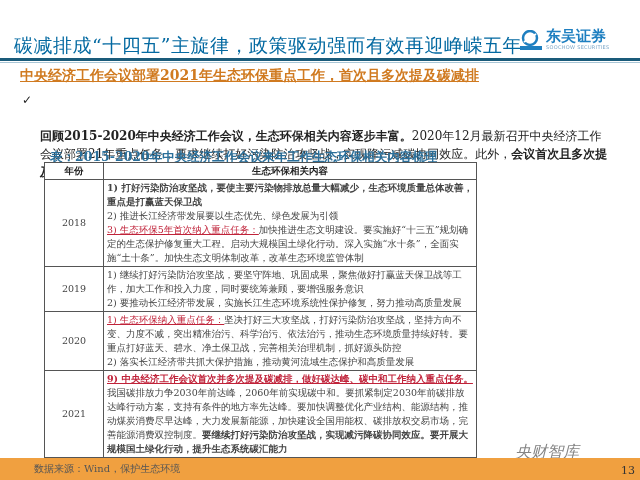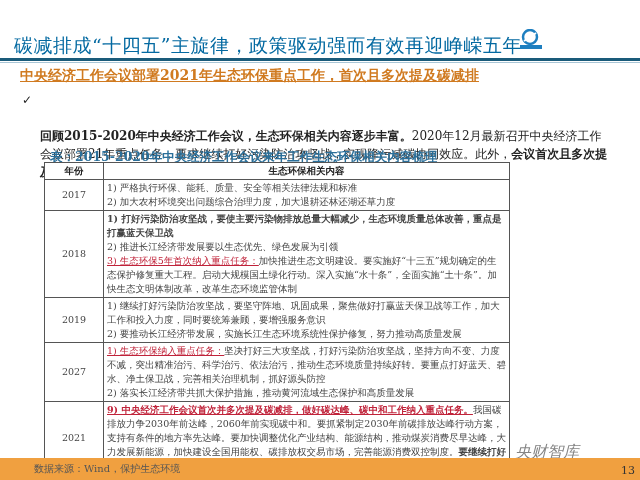--- a/index.html
+++ b/index.html
@@ -14,21 +14,21 @@
   .logo-en { font-family:"DejaVu Sans",sans-serif; color:#7aa6c8; font-size:5px; line-height:6px; letter-spacing:0.3px; }
   .rule { position:absolute; left:0; top:58px; width:640px; height:3px; background:#1a5b7a; }
   .rule2 { position:absolute; left:0; top:62px; width:640px; height:1px; background:#a9c6d6; }
   .subheading { position:absolute; left:20px; top:67px; font-size:14px; color:#d07a20; font-weight:bold;
                 text-decoration:underline; text-decoration-color:#d07a20; }
   .bullet { position:absolute; left:22px; top:91px; width:590px; font-size:12px; line-height:18px; }
   .check { position:absolute; left:0; top:0; font-family:"DejaVu Sans",sans-serif; font-size:12px; }
   .bullet-text { margin-left:18px;margin-top:36px; }
   .b { font-weight:bold; }
   .table-caption { position:absolute; left:50px; top:149px; font-size:12.5px; color:#2a6f9a; font-weight:bold; }
-  table { position:absolute; left:44px; top:162px; width:466px; border-collapse:collapse; font-size:9.5px; }
+  table { position:absolute; left:44px; top:162px; width:433px; border-collapse:collapse; font-size:9.5px; }
   th, td { border:1px solid #555; padding:1px 3px; line-height:14px; vertical-align:middle; }
   th { font-weight:bold; text-align:center; background:#fff; }
   td.year { width:52px; text-align:center; color:#444; }
   td.content { color:#444; }
   .line { display:block; }
   .red { color:#c0233a; text-decoration:underline; }
   .footer { position:absolute; left:0; top:458px; width:640px; height:22px; background:#f0a040; }
   .footer-src { position:absolute; left:34px; top:462px; font-size:10px; color:#555; }
   .page-no { position:absolute; left:621px; top:464px; font-size:11px; color:#333; }
   .watermark { position:absolute; left:515px; top:442px; font-family:"DejaVu Sans",sans-serif; font-size:16px; color:#666; opacity:0.8;font-style:italic; }
@@ -38,20 +38,24 @@
 
 <div class="title">碳减排成“十四五”主旋律，政策驱动强而有效再迎峥嵘五年</div>
 
 <div class="logo">
   <div class="logo-mark">
     <svg width="22" height="20" viewBox="0 0 22 20">
       <circle cx="10" cy="8" r="7" fill="none" stroke="#1e7fc0" stroke-width="2.5"></circle>
       <path d="M4 12 L16 4" stroke="#ffffff" stroke-width="2"></path>
       <rect x="0" y="16" width="22" height="4" fill="#1e7fc0"></rect>
     </svg>
+  </div>
+  <div class="logo-text">
+    <span class="logo-cn">东吴证券</span>
+    <span class="logo-en">SOOCHOW SECURITIES</span>
   </div>
 </div>
 
 <div class="rule"></div>
 <div class="rule2"></div>
 
 <div class="subheading">中央经济工作会议部署2021年生态环保重点工作，首次且多次提及碳减排</div>
 
 <div class="bullet">
   <span class="check">✓</span>
@@ -64,43 +68,36 @@
 
 <table>
   <thead>
     <tr>
       <th>年份</th>
       <th>生态环保相关内容</th>
     </tr>
   </thead>
   <tbody>
     <tr>
-      <td class="year">2017</td>
-      <td class="content">
-        <span class="line">1) 严格执行环保、能耗、质量、安全等相关法律法规和标准</span>
-        <span class="line">2) 加大农村环境突出问题综合治理力度，加大退耕还林还湖还草力度</span>
-      </td>
-    </tr>
-    <tr>
       <td class="year">2018</td>
       <td class="content">
         <span class="line b">1) 打好污染防治攻坚战，要使主要污染物排放总量大幅减少，生态环境质量总体改善，重点是打赢蓝天保卫战</span>
         <span class="line">2) 推进长江经济带发展要以生态优先、绿色发展为引领</span>
         <span class="line"><span class="red">3) 生态环保5年首次纳入重点任务：</span><span>加快推进生态文明建设。要实施好“十三五”规划确定的生态保护修复重大工程。启动大规模国土绿化行动。深入实施“水十条”，全面实施“土十条”。加快生态文明体制改革，改革生态环境监管体制</span></span>
       </td>
     </tr>
     <tr>
       <td class="year">2019</td>
       <td class="content">
         <span class="line">1) 继续打好污染防治攻坚战，要坚守阵地、巩固成果，聚焦做好打赢蓝天保卫战等工作，加大工作和投入力度，同时要统筹兼顾，要增强服务意识</span>
         <span class="line">2) 要推动长江经济带发展，实施长江生态环境系统性保护修复，努力推动高质量发展</span>
       </td>
     </tr>
     <tr>
-      <td class="year">2027</td>
+      <td class="year">2020</td>
       <td class="content">
         <span class="line"><span class="red">1) 生态环保纳入重点任务：</span><span>坚决打好三大攻坚战，打好污染防治攻坚战，坚持方向不变、力度不减，突出精准治污、科学治污、依法治污，推动生态环境质量持续好转。要重点打好蓝天、碧水、净土保卫战，完善相关治理机制，抓好源头防控</span></span>
         <span class="line">2) 落实长江经济带共抓大保护措施，推动黄河流域生态保护和高质量发展</span>
       </td>
     </tr>
     <tr>
       <td class="year">2021</td>
       <td class="content">
         <span class="line"><span class="red b">9) 中央经济工作会议首次并多次提及碳减排，做好碳达峰、碳中和工作纳入重点任务。</span><span>我国碳排放力争2030年前达峰，2060年前实现碳中和。要抓紧制定2030年前碳排放达峰行动方案，支持有条件的地方率先达峰。要加快调整优化产业结构、能源结构，推动煤炭消费尽早达峰，大力发展新能源，加快建设全国用能权、碳排放权交易市场，完善能源消费双控制度。</span><span class="b">要继续打好污染防治攻坚战，实现减污降碳协同效应。要开展大规模国土绿化行动，提升生态系统碳汇能力</span></span>
       </td>

